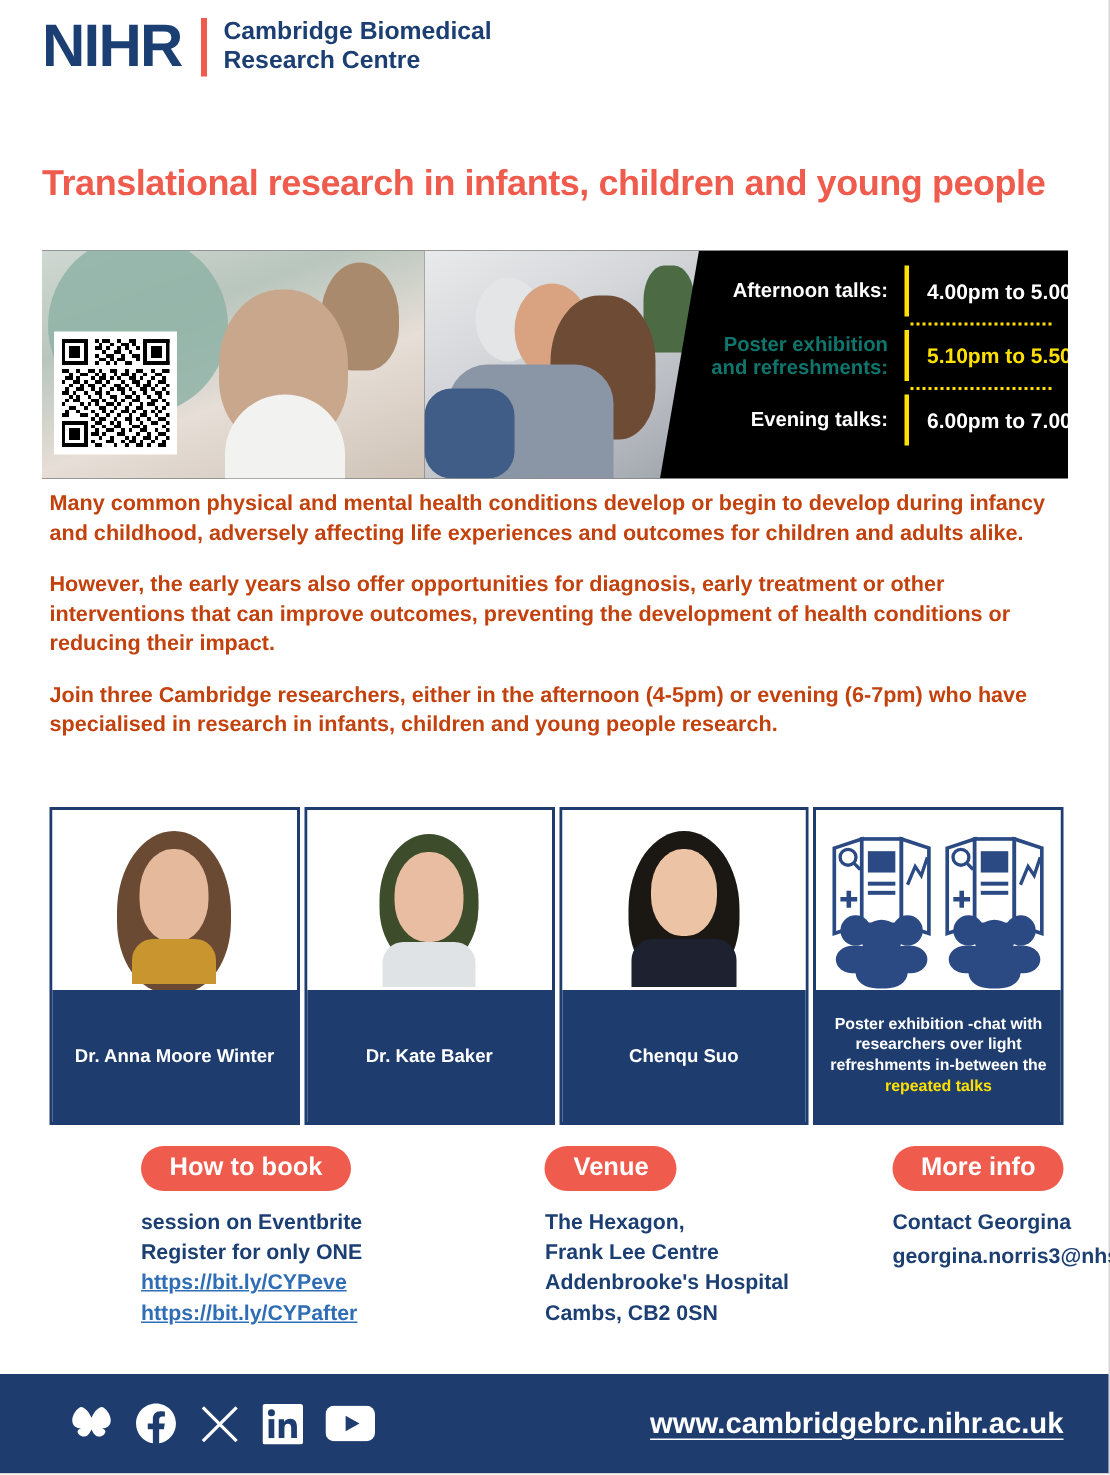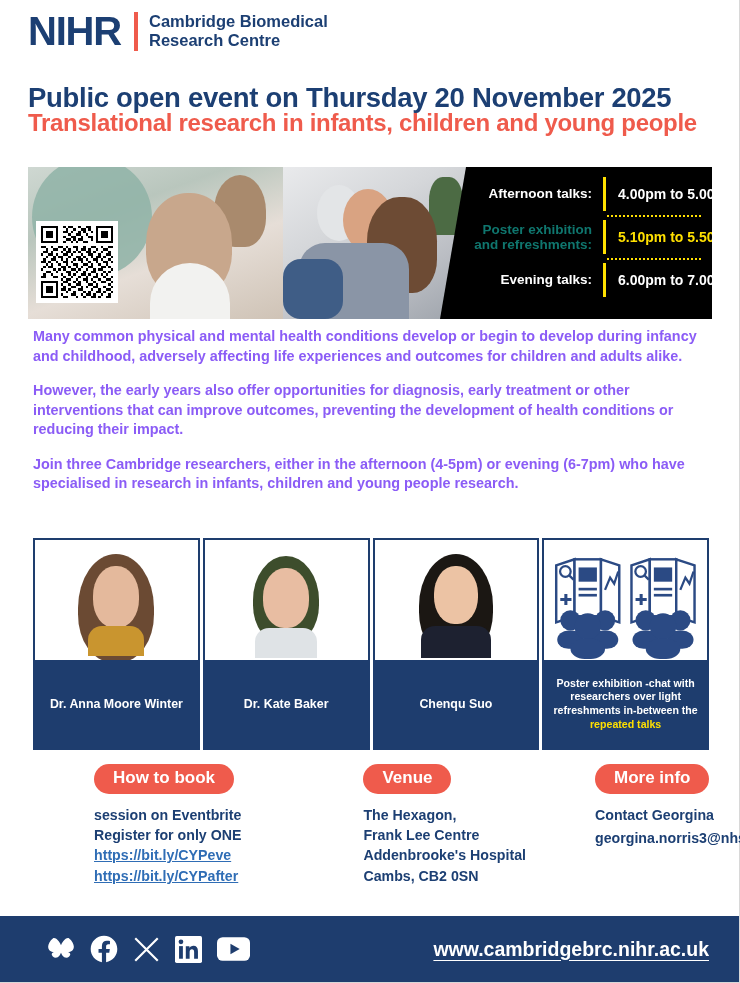--- a/index.html
+++ b/index.html
@@ -94,21 +94,21 @@
   .sep-spacer{flex:0 0 128px;}
   .sep-line{
     margin-left:12px;flex:1;border-top:2.5px dotted #ffe000;
     position:relative;left:3px;
   }
 
   
   .copy{position:absolute;left:33px;top:327px;width:682px;}
   .copy p{
     margin:0 0 15px 0;
-    font-size:14.4px;font-weight:bold;color:#8b5cf6;line-height:1.36;
+    font-size:14.4px;font-weight:bold;color:#c2410c;line-height:1.36;
   }
   .copy p:last-child{margin-bottom:0;}
 
   
   .cards{
     position:absolute;left:33px;top:538px;width:676px;height:212px;
     display:flex;gap:3px;
   }
   .card{
     flex:1;display:flex;flex-direction:column;
@@ -175,21 +175,20 @@
 
   <div class="logo">
     <div class="logo-nihr">NIHR</div>
     <div class="logo-bar"></div>
     <div class="logo-sub">
       <div>Cambridge Biomedical</div>
       <div>Research Centre</div>
     </div>
   </div>
 
-  <div class="title">Public open event on Thursday 20 November 2025</div>
   <div class="subtitle">Translational research in infants, children and young people</div>
 
   <div class="banner">
     <div class="photo photo-a">
       <span class="ph pa3"></span>
       <span class="ph pa4"></span>
       <span class="ph pa1"></span>
       <span class="ph pa2"></span>
     </div>
     <div class="photo photo-b">

